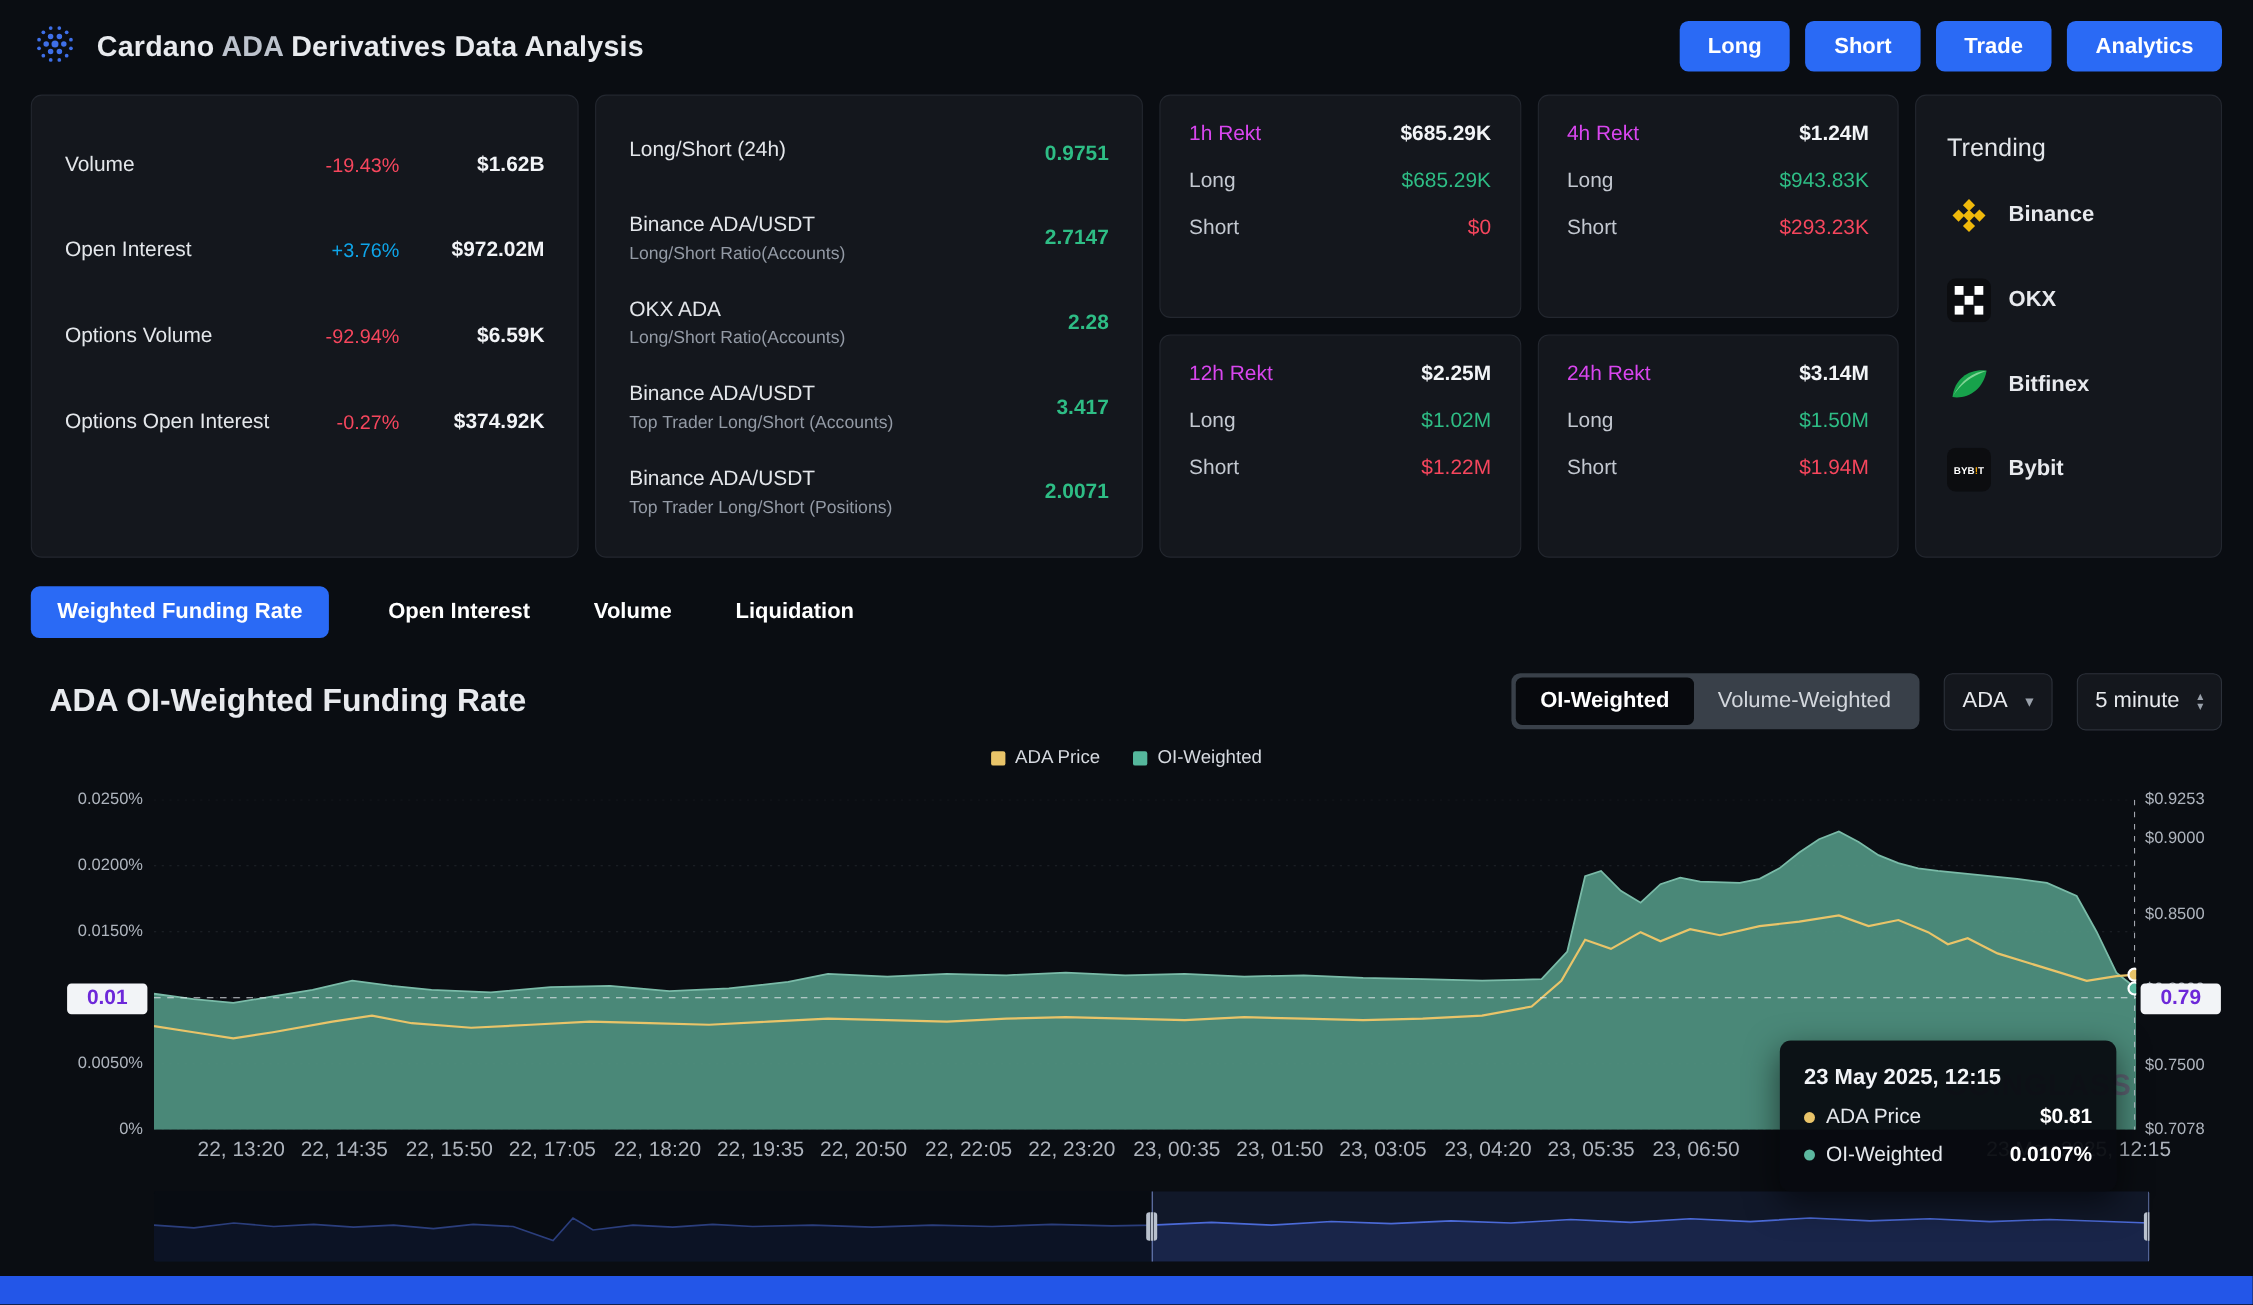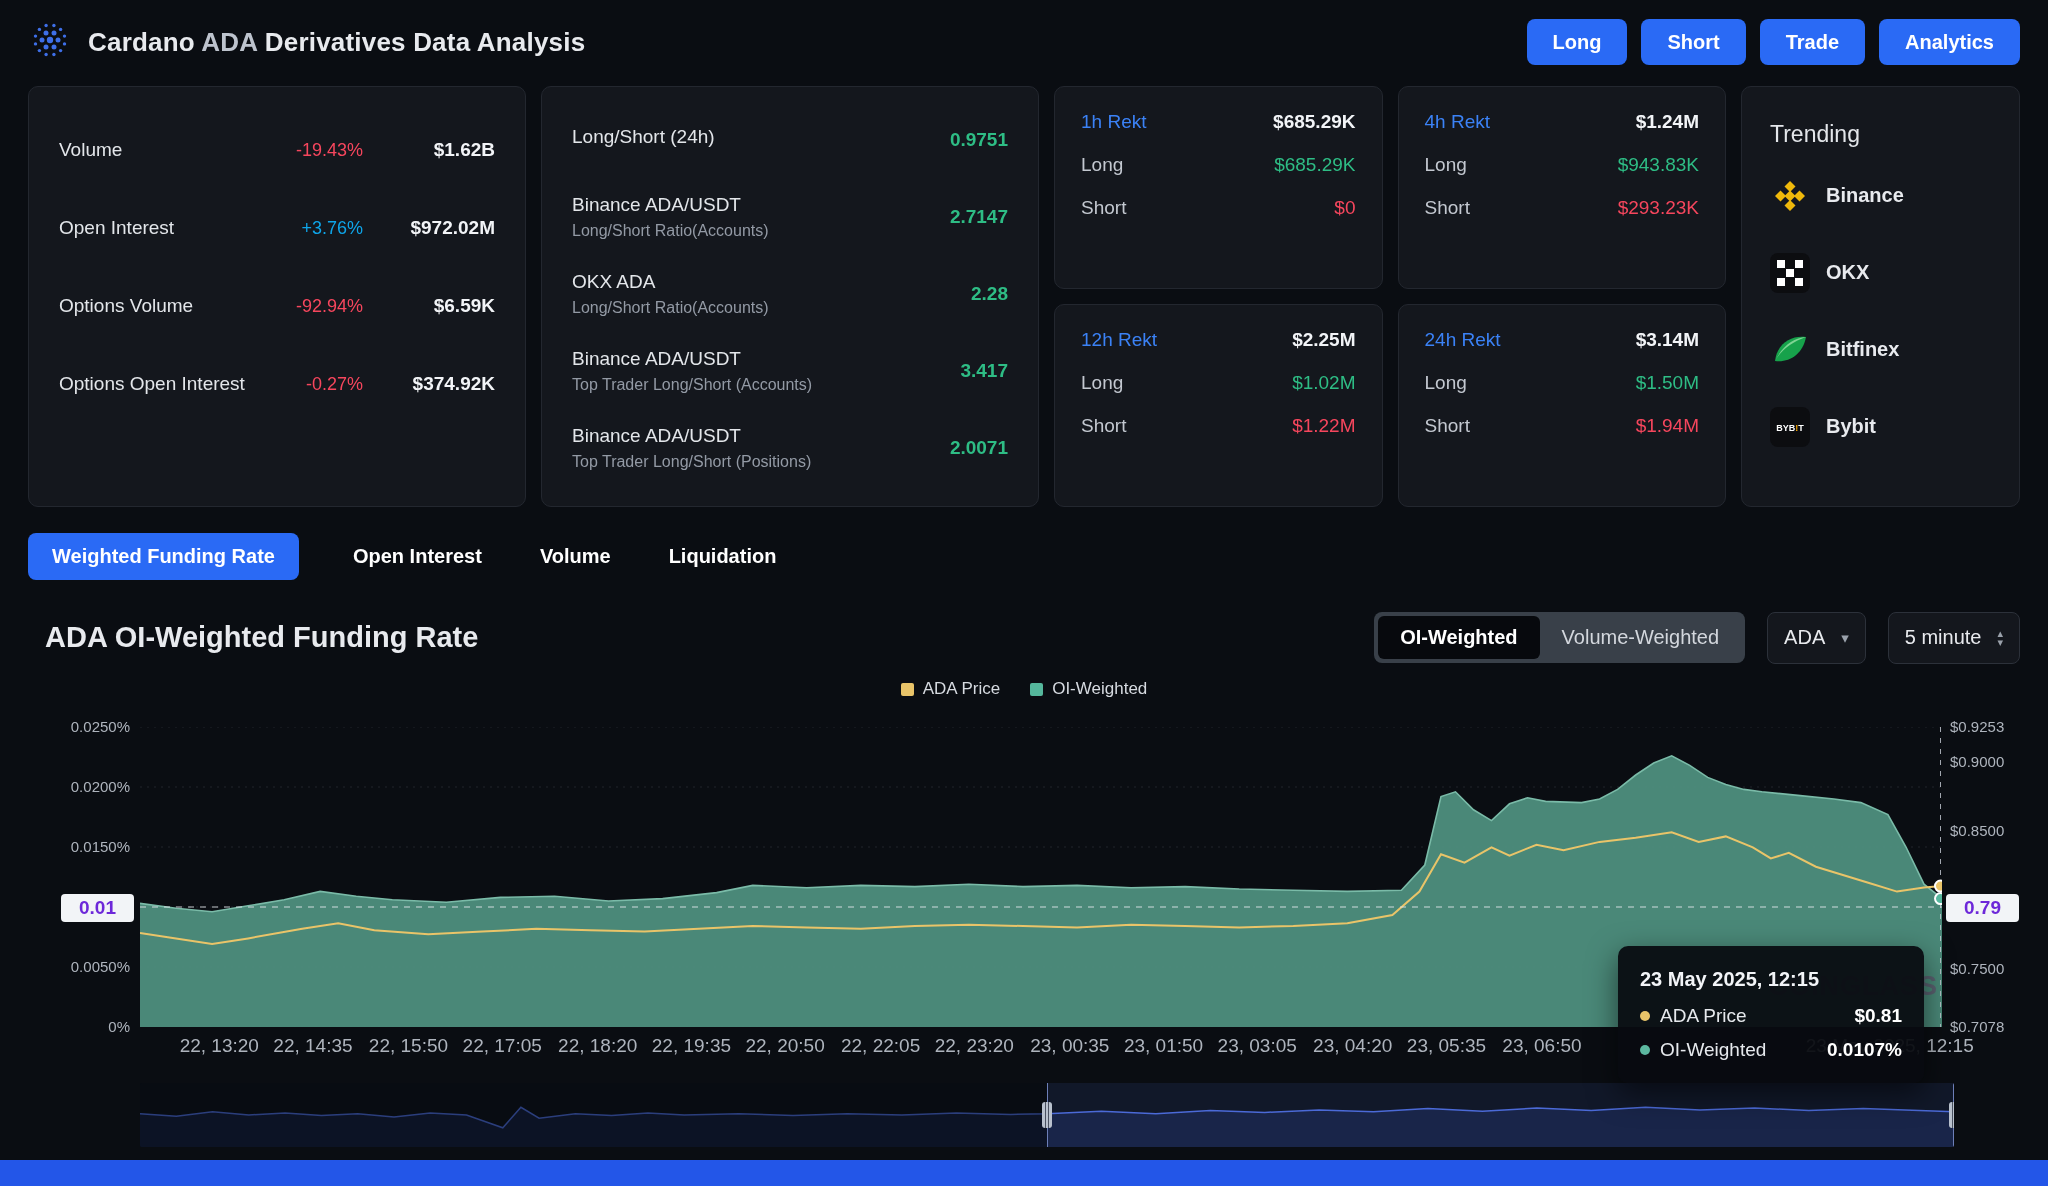--- a/index.html
+++ b/index.html
@@ -30,21 +30,21 @@
   .ls-panel{width:498px;padding:14px 30px}
   .ls-row{display:flex;align-items:center;min-height:77px}
   .ls-title{font-size:19px;color:#e3e6ea}
   .ls-sub{font-size:16px;color:#939aa5;margin-top:6px}
   .ls-val{margin-left:auto;font-size:19px;font-weight:600;color:#2ebd85}
 
   .rekt-grid{width:672px;display:grid;grid-template-columns:1fr 1fr;grid-template-rows:1fr 1fr;gap:15px}
   .rekt-card{background:#14171d;border:1px solid #23272f;border-radius:10px;padding:24px 26px;
        display:flex;flex-direction:column;gap:21px}
   .rk-head,.rk-row{display:flex;justify-content:space-between;align-items:center;font-size:19px}
-  .rk-title{color:#3b82f6}
+  .rk-title{color:#d946ef}
   .rk-total{font-weight:700;color:#f2f4f7}
   .rk-lbl{color:#c3c8d0}
   .green{color:#2ebd85}.red{color:#f6465d}
 
   .trend-panel{flex:1;padding:24px 28px}
   .tp-title{font-size:23px;color:#e3e6ea;height:46px;display:flex;align-items:center}
   .tp-item{display:flex;align-items:center;gap:16px;height:77px;font-size:20px;font-weight:700;cursor:pointer}
   .ticon{width:40px;height:40px;display:flex;align-items:center;justify-content:center}
 
   

